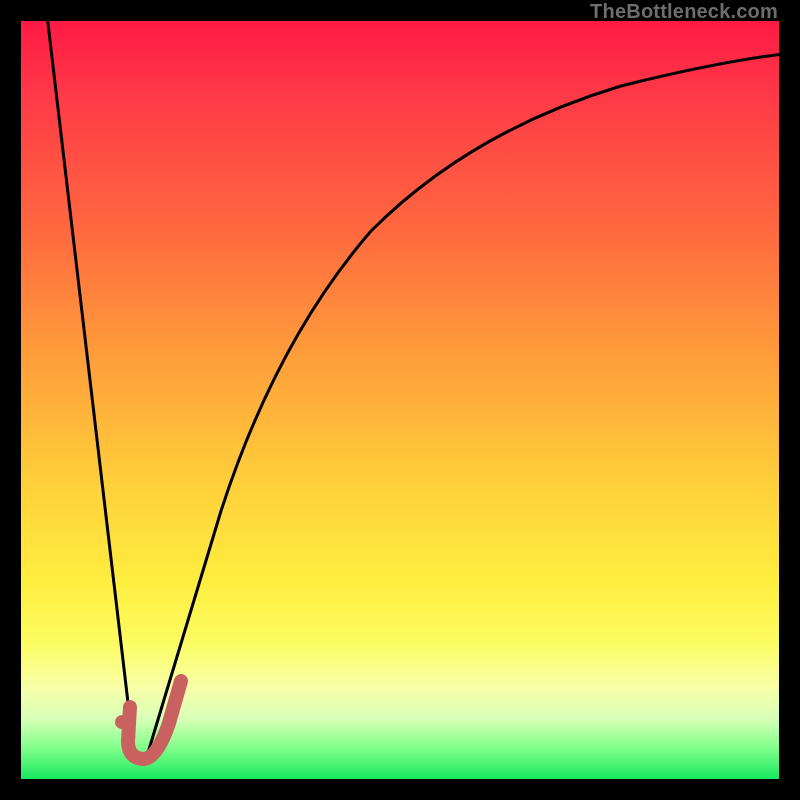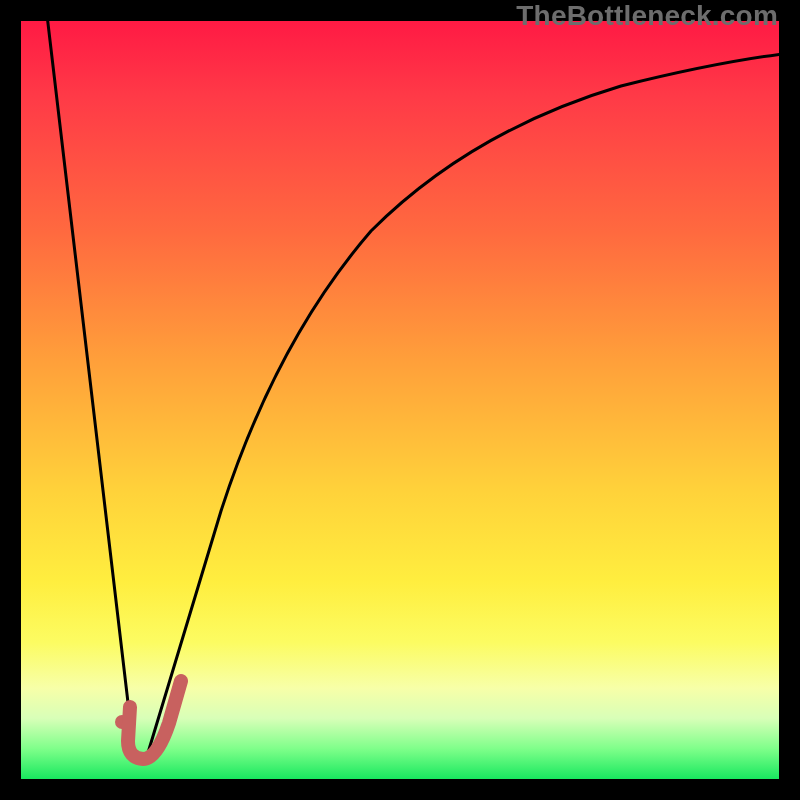--- a/index.html
+++ b/index.html
@@ -45,21 +45,21 @@
   }
   svg.curve {
     position: absolute;
     inset: 0;
   }
   .watermark {
     position: absolute;
     top: 0;
     right: 22px;
     font-family: Arial, Helvetica, sans-serif;
-    font-size: 28px;
+    font-size: 20px;
     font-weight: 600;
     color: #6d6d6d;
     letter-spacing: 0.2px;
     user-select: none;
   }
 </style>
 </head>
 <body>
 
 <div class="stage">

